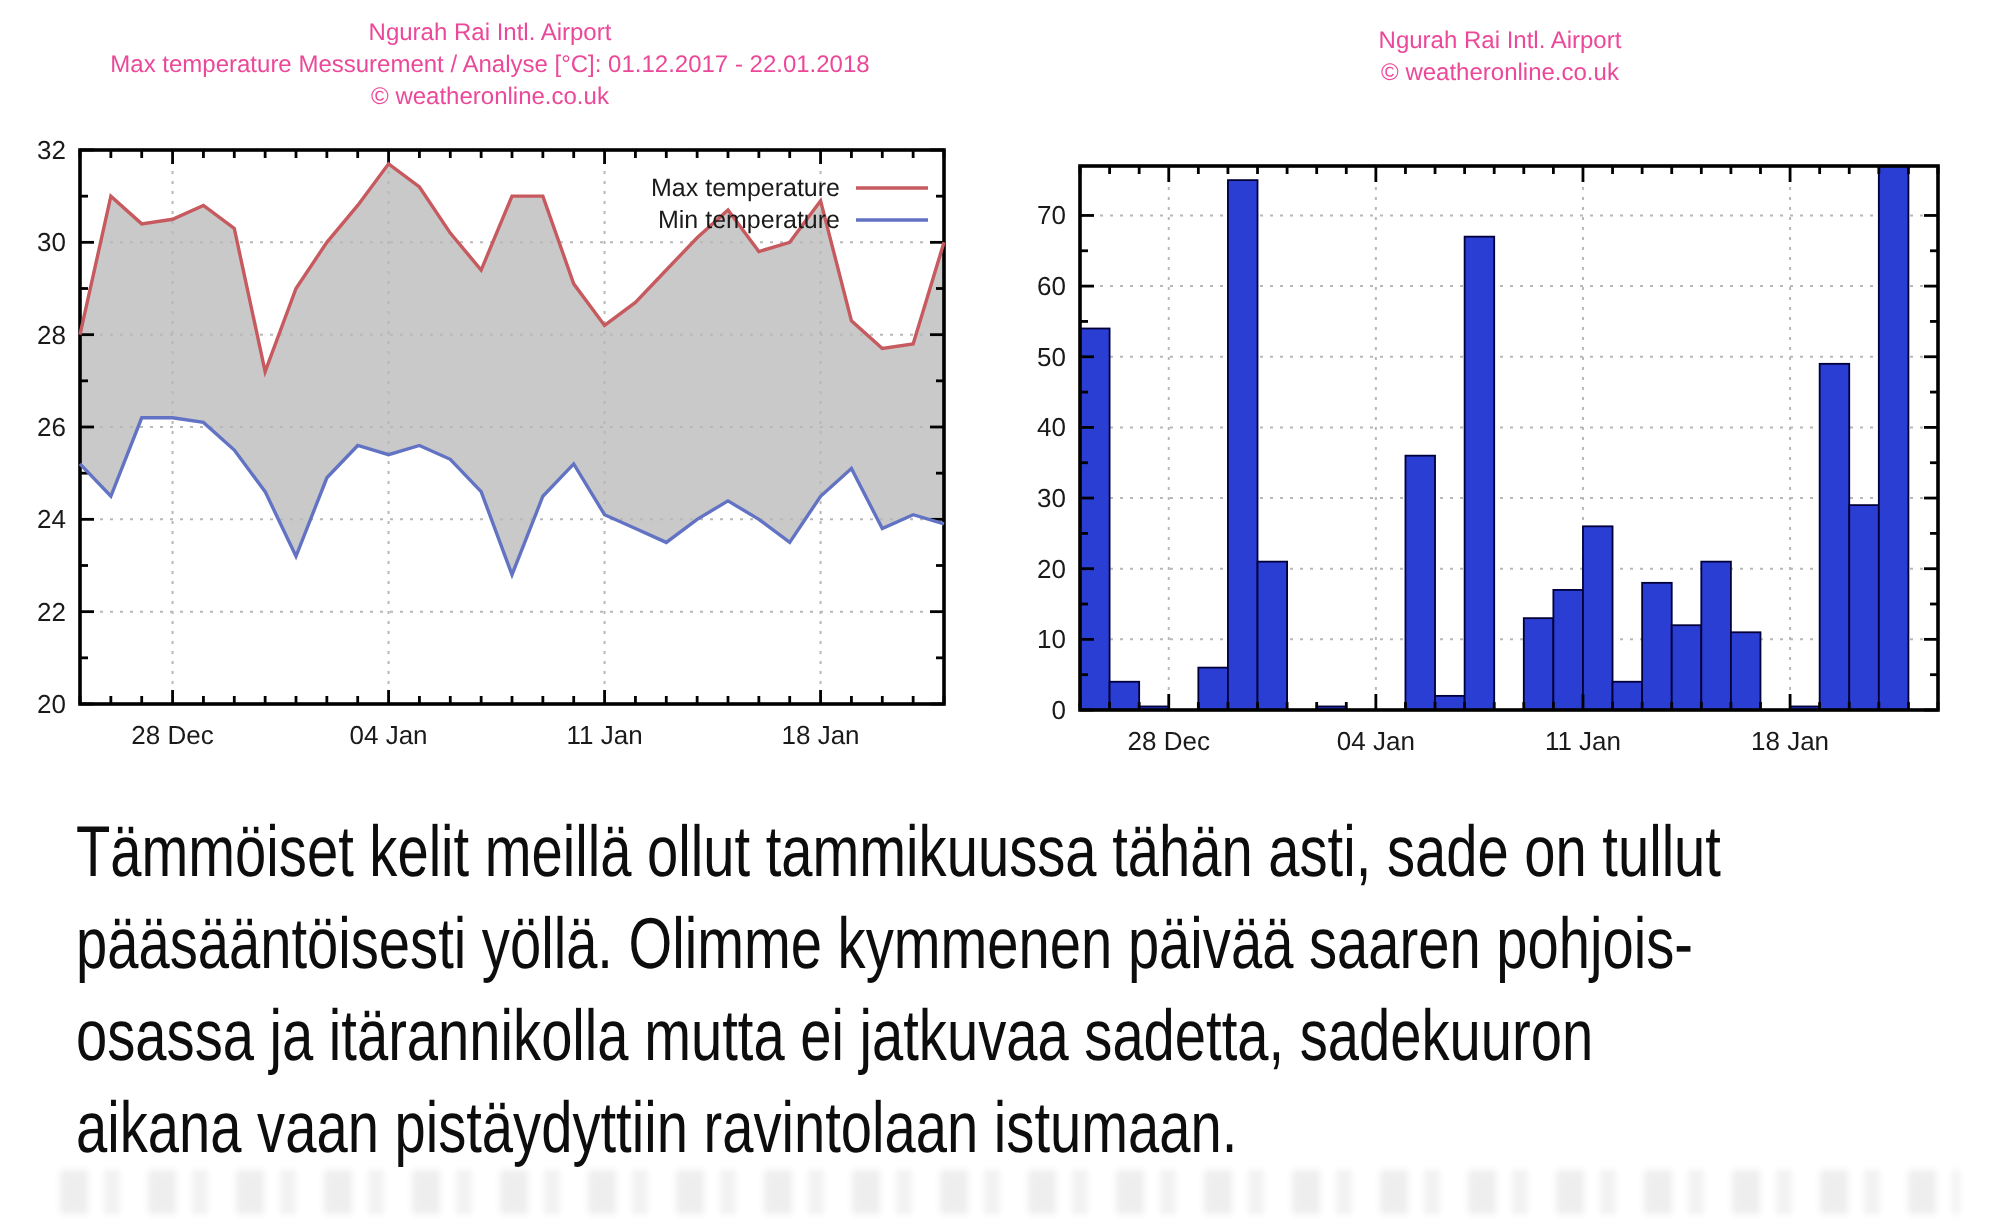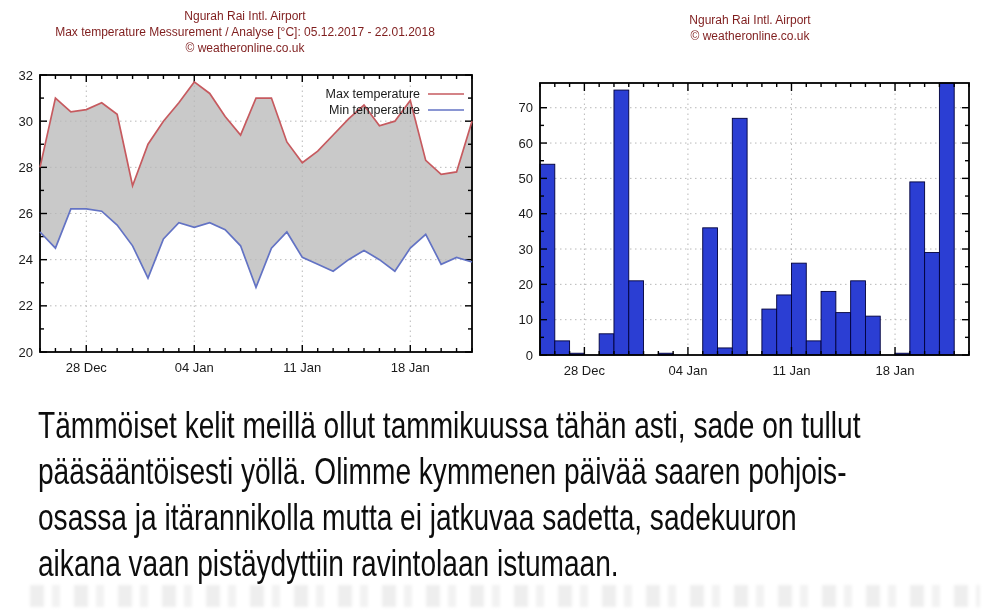--- a/index.html
+++ b/index.html
@@ -2,40 +2,40 @@
 <html><head>
 <meta charset="utf-8">
 <style>
   html,body{margin:0;padding:0;background:#fff;}
   .page{position:relative;width:1000px;height:616px;background:#ffffff;overflow:hidden;
         font-family:"Liberation Sans", sans-serif;color:#222;}
   .chart{position:absolute;top:0;margin:0;padding:0;}
   .chart-left{left:0;width:490px;}
   .chart-right{left:500px;width:500px;}
   .chart-titles{position:absolute;top:8px;left:0;width:100%;text-align:center;
-                font-size:12px;line-height:16px;color:#7f1d1d;}
+                font-size:12px;line-height:16px;color:#ec4899;}
   .chart-right .chart-titles{top:12px;}
   .plot-svg{position:absolute;left:0;top:58px;}
   .caption{position:absolute;left:38px;top:403px;color:#0d0d0d;}
   .caption .cap-line{font-size:36px;line-height:46px;white-space:nowrap;
                      transform:scaleX(0.78);transform-origin:0 50%;letter-spacing:0px;}
   .ghost-strip{position:absolute;left:30px;right:20px;top:585px;height:22px;opacity:0.16;
                filter:blur(1.5px);
                background:repeating-linear-gradient(90deg,#9a9a9a 0 14px,transparent 14px 22px,
                           #b0b0b0 22px 30px,transparent 30px 44px);}
 </style>
 </head>
 <body>
 
 <div class="page">
 
   <figure class="chart chart-left">
     <div class="chart-titles">
       <div>Ngurah Rai Intl. Airport</div>
-      <div>Max temperature Messurement / Analyse [°C]: 05.12.2017 - 22.01.2018</div>
+      <div>Max temperature Messurement / Analyse [°C]: 01.12.2017 - 22.01.2018</div>
       <div>© weatheronline.co.uk</div>
     </div>
     <svg id="svg-temp" class="plot-svg" width="490" height="335">
         <polygon points="40,109.33333333333334 55.42857142857143,40.08333333333334 70.85714285714286,53.933333333333366 86.28571428571428,51.625 101.71428571428572,44.69999999999996 117.14285714285714,56.241666666666646 132.57142857142856,127.80000000000001 148,86.25 163.42857142857144,63.16666666666666 178.85714285714286,44.69999999999996 194.28571428571428,23.92500000000001 209.71428571428572,35.4666666666667 225.14285714285714,58.55000000000004 240.57142857142858,77.01666666666668 256,40.08333333333334 271.42857142857144,40.08333333333334 286.8571428571429,83.94166666666663 302.2857142857143,104.7166666666667 317.7142857142857,93.17500000000004 333.14285714285717,77.01666666666668 348.57142857142856,60.85833333333332 364,47.008333333333354 379.42857142857144,67.7833333333333 394.85714285714283,63.16666666666666 410.2857142857143,42.39166666666668 425.7142857142857,102.4083333333333 441.14285714285717,116.25833333333335 456.57142857142856,113.94999999999996 472,63.16666666666666 472,203.97500000000002 456.57142857142856,199.3583333333333 441.14285714285717,206.2833333333333 425.7142857142857,176.27499999999998 410.2857142857143,190.125 394.85714285714283,213.20833333333331 379.42857142857144,201.66666666666669 364,192.4333333333334 348.57142857142856,201.66666666666669 333.14285714285717,213.20833333333331 317.7142857142857,206.2833333333333 302.2857142857143,199.3583333333333 286.8571428571429,173.9666666666667 271.42857142857144,190.125 256,229.36666666666665 240.57142857142858,187.8166666666666 225.14285714285714,171.6583333333333 209.71428571428572,164.7333333333333 194.28571428571428,169.35000000000002 178.85714285714286,164.7333333333333 163.42857142857144,180.8916666666667 148,220.13333333333335 132.57142857142856,187.8166666666666 117.14285714285714,167.04166666666669 101.71428571428572,153.19166666666663 86.28571428571428,150.88333333333335 70.85714285714286,150.88333333333335 55.42857142857143,190.125 40,173.9666666666667" fill="#c9c9c9" stroke="none"></polygon>
         <line x1="40" y1="247.83333333333334" x2="472" y2="247.83333333333334" stroke="#b8b8b8" stroke-width="1" stroke-dasharray="1.5 3.5"></line>
         <line x1="40" y1="201.66666666666669" x2="472" y2="201.66666666666669" stroke="#b8b8b8" stroke-width="1" stroke-dasharray="1.5 3.5"></line>
         <line x1="40" y1="155.5" x2="472" y2="155.5" stroke="#b8b8b8" stroke-width="1" stroke-dasharray="1.5 3.5"></line>
         <line x1="40" y1="109.33333333333334" x2="472" y2="109.33333333333334" stroke="#b8b8b8" stroke-width="1" stroke-dasharray="1.5 3.5"></line>
         <line x1="40" y1="63.16666666666666" x2="472" y2="63.16666666666666" stroke="#b8b8b8" stroke-width="1" stroke-dasharray="1.5 3.5"></line>
         <line x1="86.28571428571428" y1="294" x2="86.28571428571428" y2="17" stroke="#b8b8b8" stroke-width="1" stroke-dasharray="1.5 3.5"></line>

